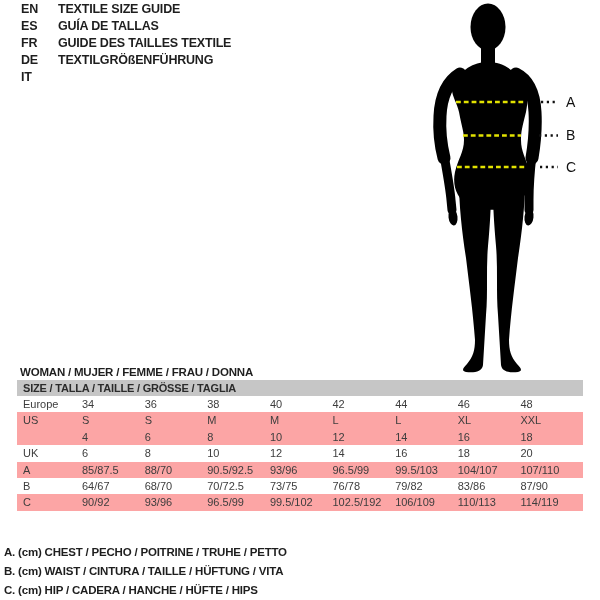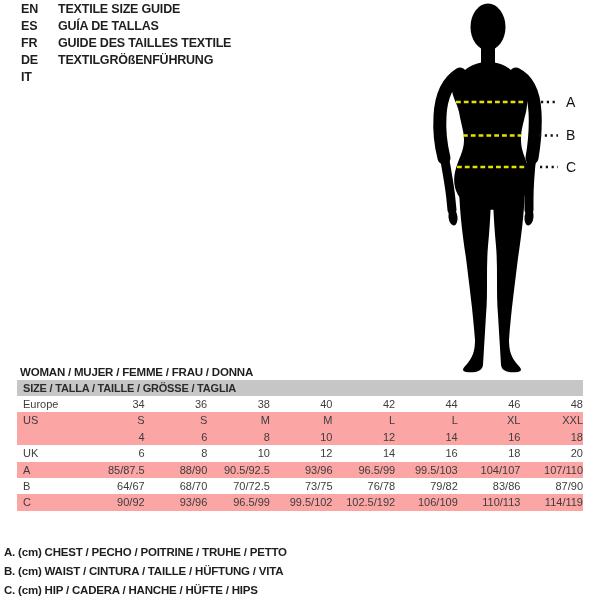--- a/index.html
+++ b/index.html
@@ -21,21 +21,21 @@
   .marker-b{top:127px;}
   .marker-c{top:159px;}
   
   .section-heading{position:absolute;left:20px;top:366px;font-size:11.5px;font-weight:bold;letter-spacing:-0.2px;}
   
   .size-table{position:absolute;left:17px;top:380px;width:566px;}
   .thead{background:#c6c6c6;height:16px;line-height:16px;padding-left:6px;font-size:11px;font-weight:bold;color:#2b2b2b;letter-spacing:-0.2px;}
   .trow{display:flex;height:16.4px;line-height:16.5px;font-size:11px;color:#3d3d3d;}
   .trow.shaded{background:#fca5a5;}
   .trow .lbl{width:65px;padding-left:6px;box-sizing:border-box;}
-  .trow .cell{flex:1;text-align:right;}
+  .trow .cell{flex:1;text-align:left;}
   
   .legend{position:absolute;left:4px;top:543px;}
   .legend-line{height:19px;line-height:19px;font-size:11.5px;font-weight:bold;letter-spacing:-0.2px;white-space:nowrap;}
 </style>
 </head>
 <body>
 
 <div class="canvas">
 
   <div class="lang-list" id="lang-list">
@@ -176,21 +176,21 @@
           <span class="cell">10</span>
           <span class="cell">12</span>
           <span class="cell">14</span>
           <span class="cell">16</span>
           <span class="cell">18</span>
           <span class="cell">20</span>
         </div>
         <div class="trow shaded">
           <span class="lbl">A</span>
           <span class="cell">85/87.5</span>
-          <span class="cell">88/90</span>
+          <span class="cell">88/70</span>
           <span class="cell">90.5/92.5</span>
           <span class="cell">93/96</span>
           <span class="cell">96.5/99</span>
           <span class="cell">99.5/103</span>
           <span class="cell">104/107</span>
           <span class="cell">107/110</span>
         </div>
         <div class="trow">
           <span class="lbl">B</span>
           <span class="cell">64/67</span>

